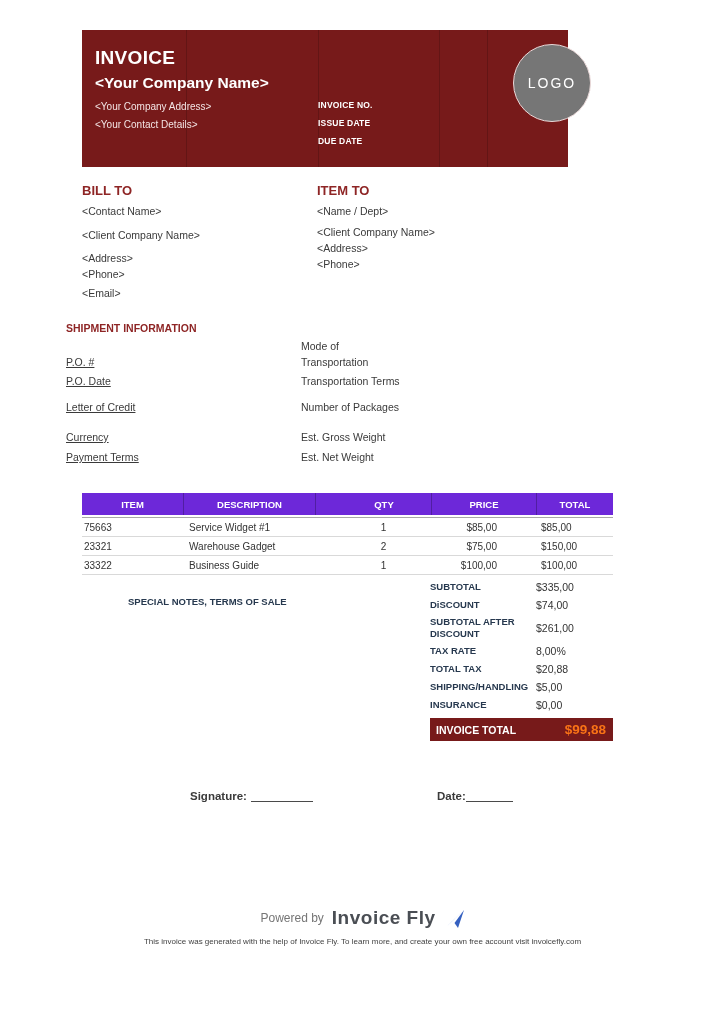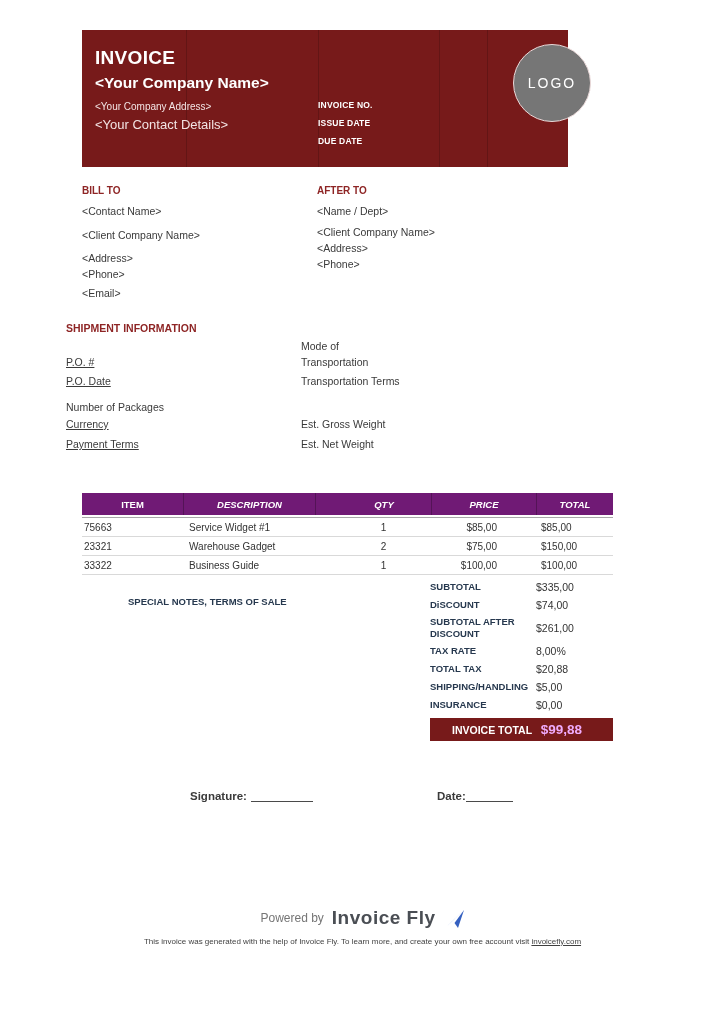--- a/index.html
+++ b/index.html
@@ -8,91 +8,91 @@
   .page { position:relative; width:725px; height:1024px; background:#ffffff; overflow:hidden; }
 
   
   .header-band { position:absolute; left:82px; top:30px; width:486px; height:137px; background:#771a1a; }
   .gridline-v { position:absolute; top:0; width:1px; height:100%; background:rgba(0,0,0,0.16); }
   .gl1{left:104px;} .gl2{left:236px;} .gl3{left:357px;} .gl4{left:405px;}
   .header-left { position:absolute; left:13px; top:18px; color:#ffffff; }
   .invoice-title { font-size:19px; font-weight:bold; line-height:20px; letter-spacing:0.3px; }
   .company-name { font-size:15.5px; font-weight:bold; line-height:18px; margin-top:6px; }
   .company-address { font-size:10px; line-height:12px; margin-top:9px; color:#f3e4e4; }
-  .contact-details { font-size:13px; line-height:12px; margin-top:6px; color:#f3e4e4; }
+  .contact-details { font-size:10px; line-height:12px; margin-top:6px; color:#f3e4e4; }
   .header-mid { position:absolute; left:236px; top:70px; color:#ffffff; }
   .header-mid .hlabel { font-size:8.5px; font-weight:bold; line-height:10px; letter-spacing:0.2px; }
   .header-mid .hlabel + .hlabel { margin-top:8px; }
   .logo-circle { position:absolute; left:431px; top:14px; width:78px; height:78px; border-radius:50%;
     background:#767676; border:1.5px solid #ead9d9; display:flex; align-items:center; justify-content:center;
     color:#ffffff; font-size:14px; letter-spacing:2px; }
 
   
   .parties { position:absolute; left:82px; top:183px; width:531px; }
-  .party-heading { font-size:10px; font-weight:bold; color:#8e2525; line-height:16px; margin-bottom:4px; }
+  .party-heading { font-size:13px; font-weight:bold; color:#8e2525; line-height:16px; margin-bottom:4px; }
   .pline { font-size:10.5px; line-height:16px; color:#3a3a3a; }
   .bill-col { position:absolute; left:0; top:0; width:220px; }
   .ship-col { position:absolute; left:235px; top:0; width:122px; }
   .mt8{margin-top:8px;} .mt7{margin-top:7px;} .mt5{margin-top:5px;} .mt3{margin-top:3px;}
 
   
   .shipment { position:absolute; left:66px; top:320px; width:531px; }
   .ship-heading { font-size:10.5px; font-weight:bold; color:#8e2525; line-height:16px; }
   .srow { display:flex; font-size:10.5px; line-height:16px; }
   .srow .lcell { width:235px;text-decoration:underline; }
   .srow .rcell { width:160px; }
   .srow-first { height:34px; align-items:flex-end; }
   .srow-first .rcell { width:85px; }
-  .sr2{margin-top:3px;} .sr3{margin-top:10px;} .sr4{margin-top:1px;} .sr5{margin-top:4px;} .sr6{margin-top:3px;}
+  .sr2{margin-top:3px;} .sr3{margin-top:10px;} .sr4{margin-top:14px;} .sr5{margin-top:4px;} .sr6{margin-top:3px;}
 
   
   .items-table { position:absolute; left:82px; top:493px; width:531px; }
-  .thead { display:flex; background:#701a75; height:22px; }
+  .thead { display:flex; background:#6d28d9; height:22px; }
   .thead .hc { color:#ffffff; font-size:9.5px; font-weight:bold; display:flex; align-items:center; justify-content:center; }
-  .thead .hc + .hc { border-left:1px solid rgba(0,0,0,0.25);font-style:italic; }
+  .thead .hc + .hc { border-left:1px solid rgba(0,0,0,0.25); }
   .c1{width:101px;} .c2{width:132px;} .c3{width:116px;padding-left:21px;} .c4{width:105px;} .c5{width:77px;}
   .tbody { margin-top:2px; border-top:1.5px solid #a8a8a8; }
   .trow { display:flex; height:19px; border-bottom:1px solid #d9d9d9; font-size:10px; color:#333333; }
   .trow > span { display:flex; align-items:center; }
   .cell-item { padding-left:2px; }
   .cell-desc { padding-left:6px; }
   .cell-qty { justify-content:center; }
   .cell-price { justify-content:flex-end; padding-right:39px; }
   .cell-total { padding-left:5px; }
 
   
   .notes-totals { position:absolute; left:82px; top:578px; width:531px; }
   .special-notes { position:absolute; left:46px; top:18px; width:240px;
     font-size:9.5px; font-weight:bold; color:#26384e; }
   .totals { position:absolute; left:348px; top:0; width:183px; }
   .totrow { display:flex; align-items:center; min-height:18px; }
   .totrow .tlabel { width:106px; font-size:9.5px; font-weight:bold; color:#26384e; line-height:12px; }
   .totrow .tvalue { flex:1; font-size:10.5px; color:#333333; }
   .totrow-tall { padding:2px 0; }
   .invoice-total-bar { margin-top:4px; height:23px; background:#771a1a; display:flex; align-items:center; }
-  .invoice-total-bar .itl { flex:1; padding-left:22px; color:#ffffff; font-size:10.5px; font-weight:bold; }
-  .invoice-total-bar .itv { padding-right:31px; color:#f0abfc; font-size:13.5px; font-weight:bold; }
+  .invoice-total-bar .itl { flex:1; padding-left:6px; color:#ffffff; font-size:10.5px; font-weight:bold; }
+  .invoice-total-bar .itv { padding-right:7px; color:#f97316; font-size:13.5px; font-weight:bold; }
 
   
   .sig-row { position:absolute; left:82px; top:790px; width:531px; height:24px; font-size:11.5px; color:#3a3a3a; }
   .sig-item { position:absolute; top:0;font-weight:bold; }
   .sig-item.sig { left:108px; }
   .sig-item.date { left:355px; }
   .uline { display:inline-block; border-bottom:1px solid #4a4a4a; height:12px; vertical-align:bottom; }
   .uline.sigline { width:62px; margin-left:4px; }
   .uline.dateline { width:47px; }
 
   
   .footer { position:absolute; left:0; top:905px; width:725px; text-align:center; }
   .powered-line { display:flex; align-items:center; justify-content:center; gap:8px; height:26px; }
   .powered-by { font-size:12px; color:#757575; }
   .brand-name { font-size:19px; font-weight:bold; color:#4a4e54; letter-spacing:0.5px; }
   .fly-icon { width:21px; height:20px; margin-top:2px; }
   .disclaimer { margin-top:6px; font-size:8px; color:#3f3f3f; }
-  .disclaimer a, .link { color:#3f3f3f; text-decoration:underline; }
+  .disclaimer a, .link { color:#3f3f3f; }
 </style>
 </head>
 <body>
 
 <div class="page">
 
   <div class="header-band">
     <div class="gridline-v gl1"></div>
     <div class="gridline-v gl2"></div>
     <div class="gridline-v gl3"></div>
@@ -119,39 +119,40 @@
   <div class="parties">
     <div class="bill-col">
       <div class="party-heading">BILL TO</div>
       <div class="pline">&lt;Contact Name&gt;</div>
       <div class="pline mt8">&lt;Client Company Name&gt;</div>
       <div class="pline mt7">&lt;Address&gt;</div>
       <div class="pline">&lt;Phone&gt;</div>
       <div class="pline mt3">&lt;Email&gt;</div>
     </div>
     <div class="ship-col">
-      <div class="party-heading">AFTER TO</div>
+      <div class="party-heading">ITEM TO</div>
       <div class="pline">&lt;Name / Dept&gt;</div>
       <div class="pline mt5">&lt;Client Company Name&gt;</div>
       <div class="pline">&lt;Address&gt;</div>
       <div class="pline">&lt;Phone&gt;</div>
     </div>
   </div>
 
   <div class="shipment">
     <div class="ship-heading">SHIPMENT INFORMATION</div>
     <div class="srow srow-first">
       <div class="lcell">P.O. #</div>
       <div class="rcell">Mode of Transportation</div>
     </div>
     <div class="srow sr2">
       <div class="lcell">P.O. Date</div>
       <div class="rcell">Transportation Terms</div>
     </div>
     <div class="srow sr3">
+      <div class="lcell">Letter of Credit</div>
       <div class="rcell">Number of Packages</div>
     </div>
     <div class="srow sr4">
       <div class="lcell">Currency</div>
       <div class="rcell">Est. Gross Weight</div>
     </div>
     <div class="srow sr5">
       <div class="lcell">Payment Terms</div>
       <div class="rcell">Est. Net Weight</div>
     </div>

